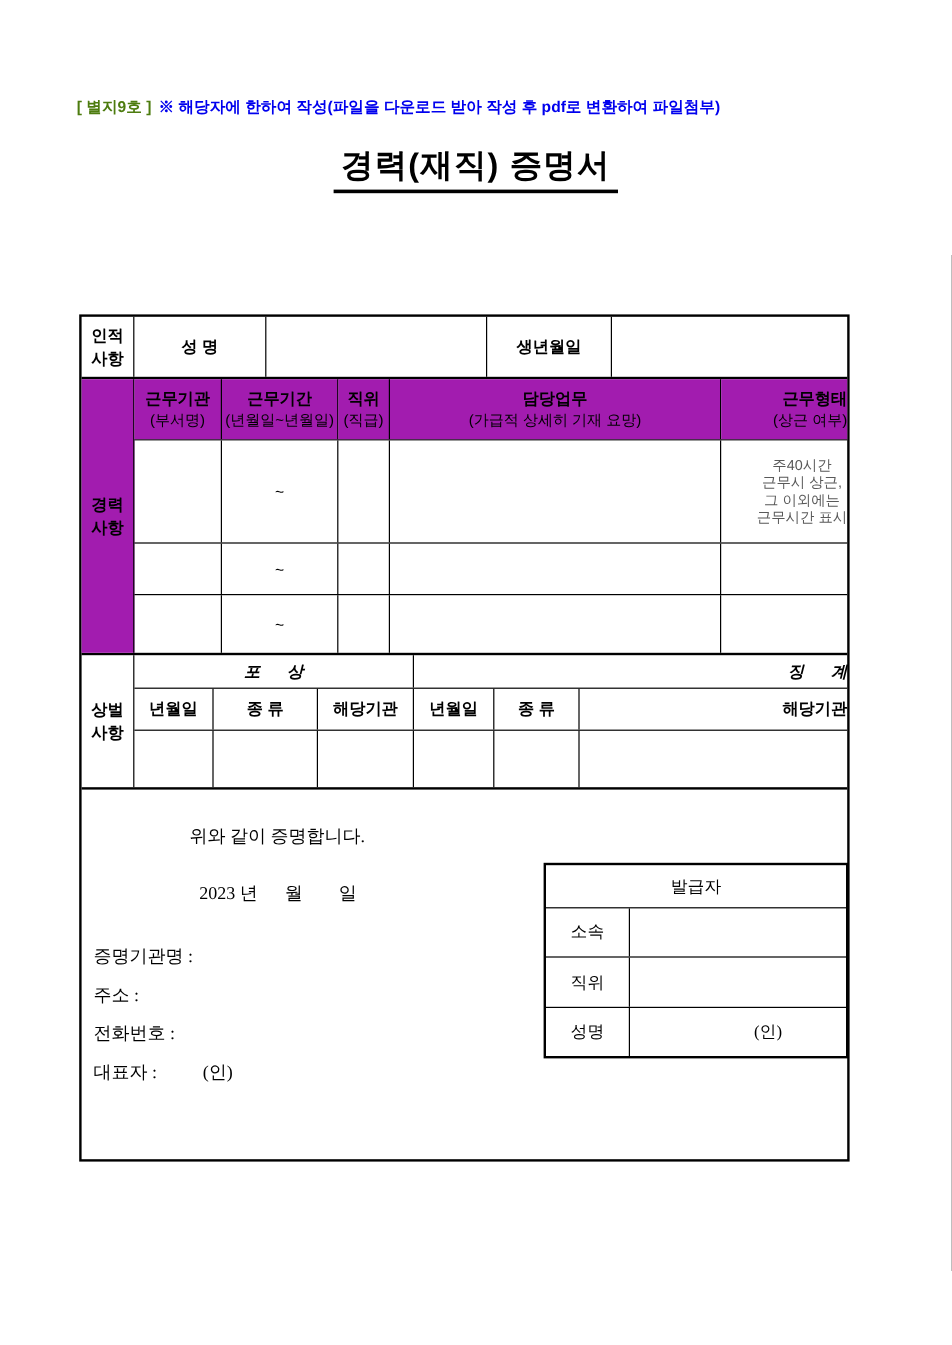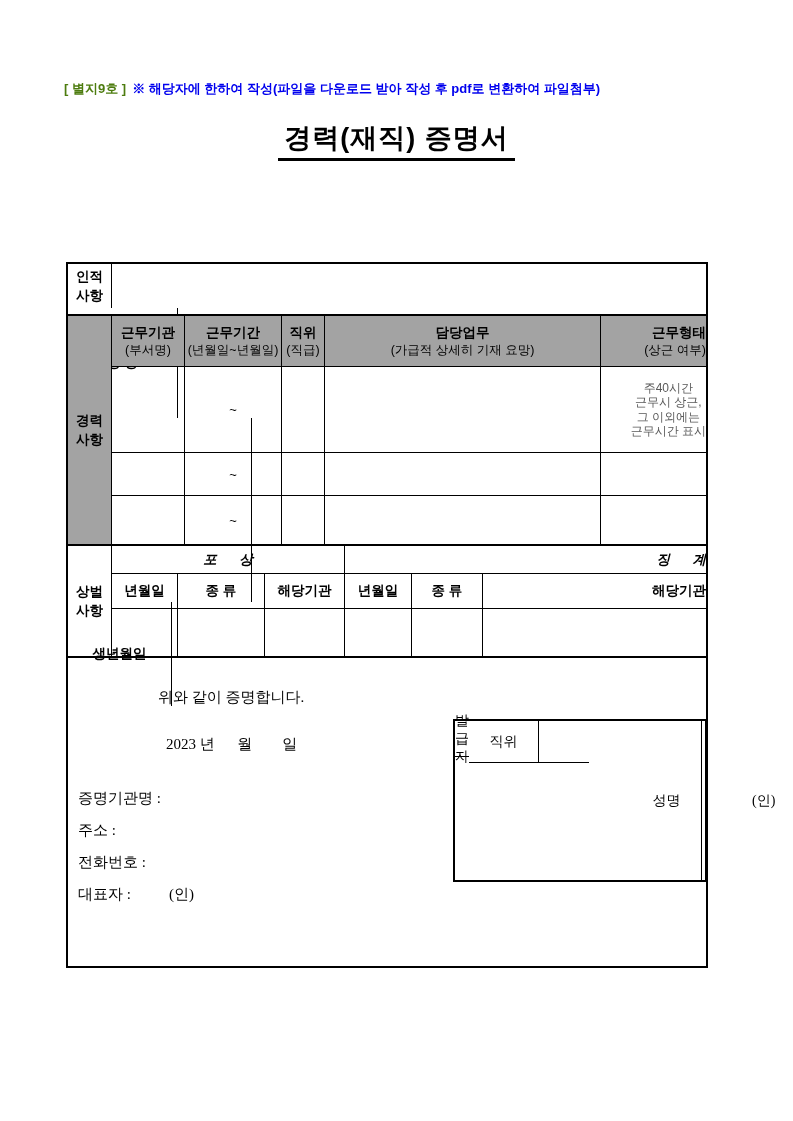--- a/index.html
+++ b/index.html
@@ -38,38 +38,38 @@
 
   
   .ftable {
     position:absolute; left:66px; top:262px;
     width:642px; height:706px;
     border:2px solid #000;
     display:flex; flex-direction:column;
     font-size:13.5px;
   }
   .sec { display:flex; flex-direction:row; }
-  .sec-a { height:52px;  border-bottom:2px solid #000;flex-direction:column; }
+  .sec-a { height:52px;  border-bottom:2px solid #000; }
   .sec-b { height:230px; border-bottom:2px solid #000; }
   .sec-c { height:112px; border-bottom:2px solid #000; }
   .sec-d { height:308px; position:relative; }
 
   .cell {
     border-right:1px solid #000;
     display:flex; flex-direction:column; align-items:center; justify-content:center;
     text-align:center;
   }
   .cell.last { border-right:none;align-items:flex-end; }
   .grow { flex:1 1 auto; }
 
   .label-cell {
     width:44px; flex:0 0 44px;
     font-weight:bold; line-height:19px; white-space:pre-line;
   }
-  .gray { background:#a3a3a3; }
+  .gray { background:#a21caf; }
 
   .sec-body { flex:1 1 auto; display:flex; flex-direction:column; }
   .row { display:flex; flex-direction:row; border-bottom:1px solid #000; }
   .row.last { border-bottom:none; }
 
   
   .w110 { width:110px; flex:0 0 110px; }
   .w184 { width:184px; flex:0 0 184px; }
   .w104 { width:104px; flex:0 0 104px; }
 
@@ -111,29 +111,29 @@
   .certify-text { position:absolute; left:90px; top:30px; font-size:15px; }
   .date-text    { position:absolute; left:98px; top:77px; font-size:15px; white-space:pre; }
   .org-block    { position:absolute; left:10px; top:124px; font-size:15px; }
   .org-line     { height:32px; line-height:32px; display:flex; white-space:pre; }
   .rep-seal     { margin-left:38px; }
 
   .issuer-box {
     position:absolute; left:385px; top:61px;
     width:254px; height:163px;
     border:2px solid #000;
-    display:flex; flex-direction:row;
+    display:flex; flex-direction:column;
     font-size:14px;
   }
   .issuer-title {
     height:36px; border-bottom:1px solid #000;
     display:flex; align-items:center; justify-content:center;
   }
   .issuer-row { display:flex; border-bottom:1px solid #000; }
-  .issuer-row.last { border-bottom:none;padding-left:43px; }
+  .issuer-row.last { border-bottom:none; }
   .ir1 { height:41px; } .ir2 { height:42px; } .ir3 { flex:1 1 auto; }
   .issuer-label {
     width:70px; flex:0 0 70px; border-right:1px solid #000;
     display:flex; align-items:center; justify-content:center;
   }
   .issuer-value {
     flex:1 1 auto; display:flex; align-items:center; justify-content:center;
     padding-left:50px;
   }
 </style>
@@ -246,20 +246,24 @@
         </div>
       </div>
     </div>
 
     <div class="sec-d serif">
       <div class="certify-text">위와 같이 증명합니다.</div>
       <div class="date-text">2023 년      월        일</div>
 
       <div class="issuer-box">
         <div class="issuer-title">발급자</div>
+        <div class="issuer-row ir1">
+          <div class="issuer-label">소속</div>
+          <div class="issuer-value"></div>
+        </div>
         <div class="issuer-row ir2">
           <div class="issuer-label">직위</div>
           <div class="issuer-value"></div>
         </div>
         <div class="issuer-row ir3 last">
           <div class="issuer-label">성명</div>
           <div class="issuer-value">(인)</div>
         </div>
       </div>
 

